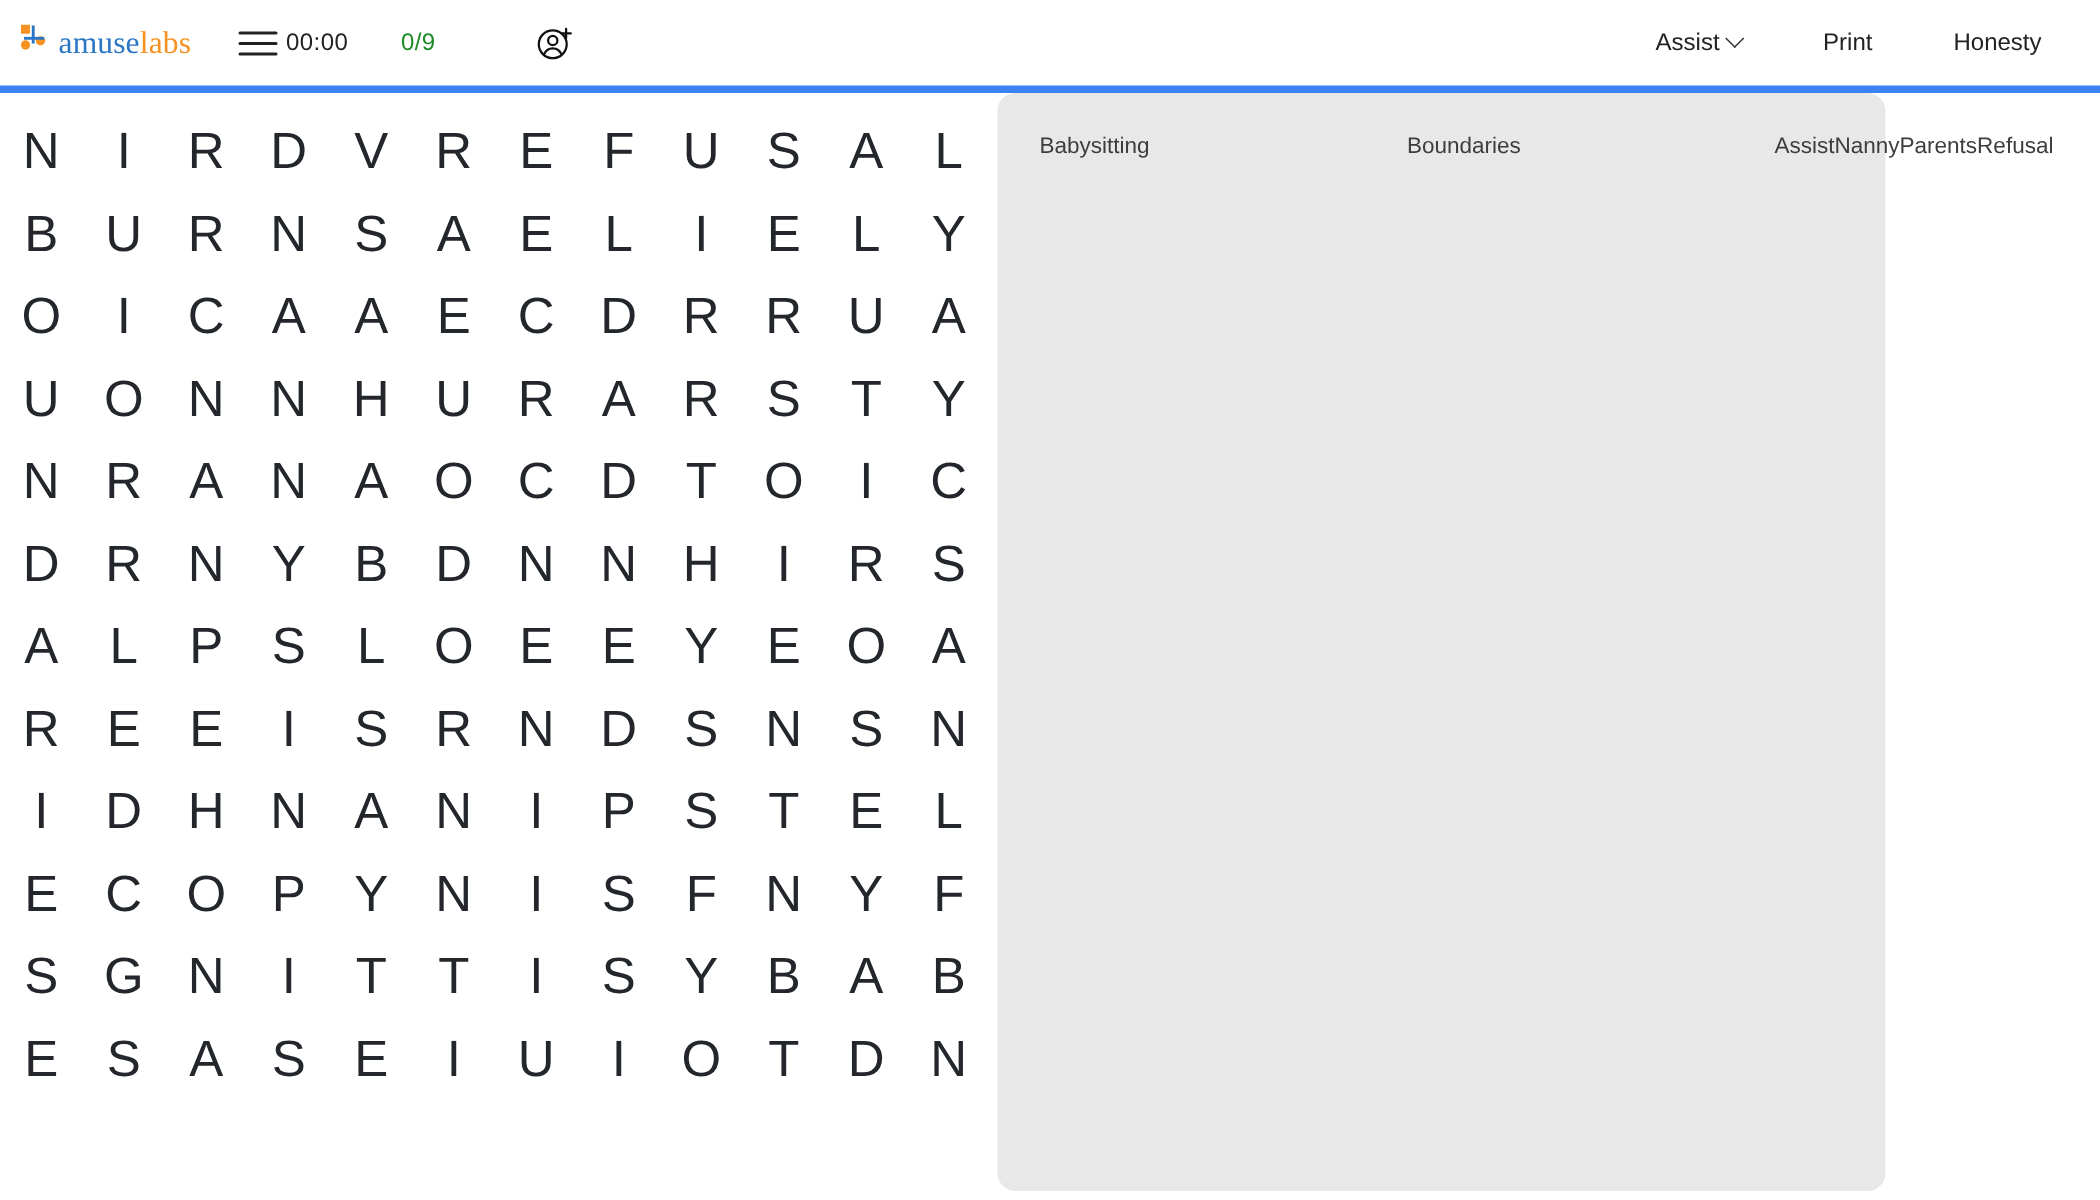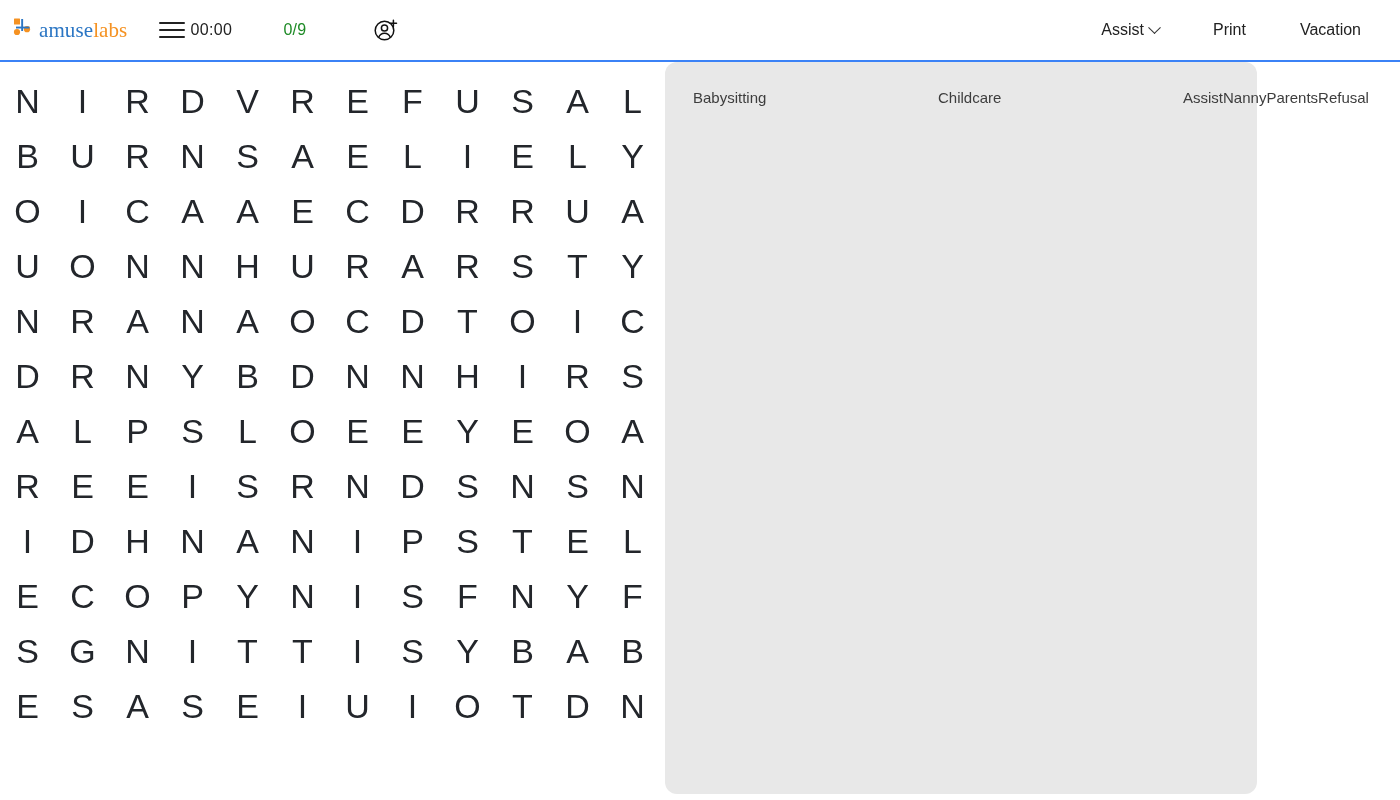--- a/index.html
+++ b/index.html
@@ -17,21 +17,21 @@
   #app {
     width: 1400px;
     height: 800px;
     position: relative;
     background: #ffffff;
   }
   #header {
     height: 62px;
     width: 100%;
     background: #ffffff;
-    border-bottom: 2px solid #3b82f6;
+    border-bottom: 5px solid #3b82f6;
     display: flex;
     align-items: center;
     position: relative;
   }
   #logo {
     display: flex;
     align-items: center;
     margin-left: 12px;
     gap: 5px;
     cursor: pointer;
@@ -65,21 +65,21 @@
   }
 
   #timer {
     font-size: 16px;
     color: #222;
     letter-spacing: .3px;
     min-width: 52px;
     text-align: center;
   }
   #progress {
-    margin-left: 46px;
+    margin-left: 30px;
     font-size: 16px;
     color: #1d8a25;
     letter-spacing: .2px;
   }
   #adduser {
     margin-left: 64px;
     width: 32px;
     height: 32px;
     cursor: pointer;
     display: flex;
@@ -239,21 +239,21 @@
         <path d="M20.4 3.2v6.2M17.3 6.3h6.2" stroke="#111" stroke-width="1.5" stroke-linecap="round"></path>
       </svg>
     </div>
 
     <div id="header-right">
       <button class="hdr-btn">
         <span>Assist</span>
         <i class="caret"></i>
       </button>
       <button class="hdr-btn">Print</button>
-      <button class="hdr-btn">Vacation</button>
+      <button class="hdr-btn">Honesty</button>
     </div>
   </div>
 
   <div id="content">
 
     <div id="grid-region">
       <div id="grid">
           <div class="grid-row">
             <div class="cell">N</div>
             <div class="cell">I</div>
@@ -422,21 +422,21 @@
             <div class="cell">D</div>
             <div class="cell">N</div>
           </div>
         </div>
 
     </div>
 
     <div id="wordlist-panel">
       <div id="wordlist">
           <div class="word">Babysitting</div>
-          <div class="word">Childcare</div>
+          <div class="word">Boundaries</div>
           <div class="word">Assist</div>
           <div class="word">Nanny</div>
           <div class="word">Parents</div>
           <div class="word">Refusal</div>
         </div>
     </div>
 
   </div>
 </div>
 

